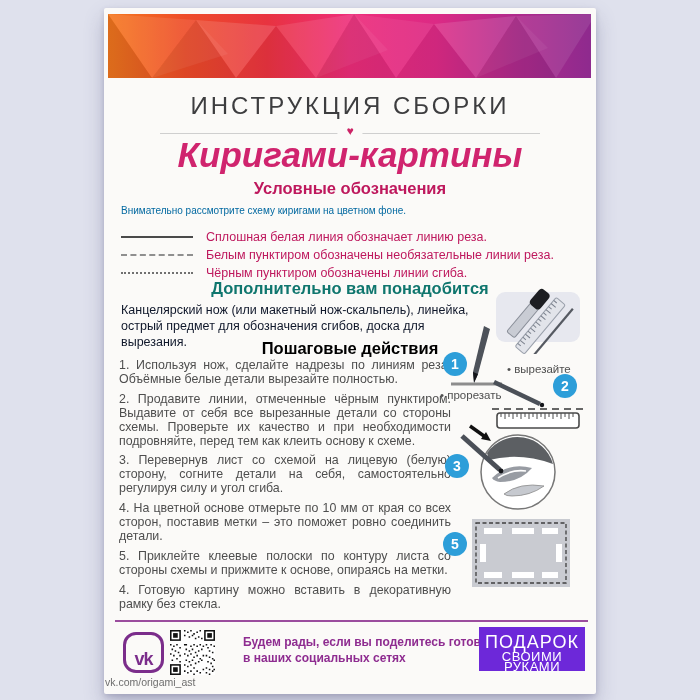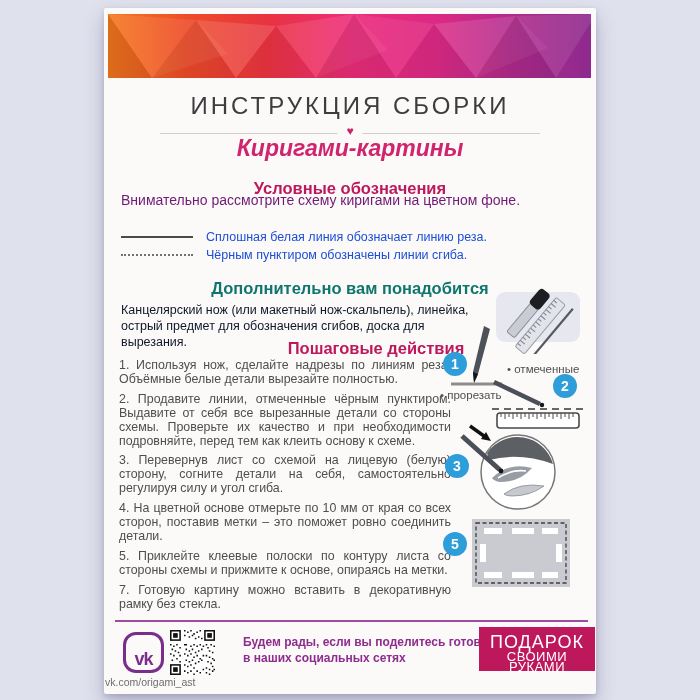--- a/index.html
+++ b/index.html
@@ -9,32 +9,32 @@
            background:#fbfaf8; border-radius:2px;
            box-shadow:0 10px 20px rgba(80,80,125,.32), 0 2px 5px rgba(80,80,125,.22); }
   .banner { position:absolute; left:4px; top:6px; width:483px; height:64px; }
   .banner svg { display:block; width:100%; height:100%; }
   .page-title { position:absolute; top:84px; left:0; width:100%; text-align:center;
                 font-size:24px; letter-spacing:3px; color:#3d3d3f; font-weight:400; }
   .divider { position:absolute; top:125px; left:56px; width:380px; border-top:1px solid #cfcfcf; }
   .divider .heart { position:absolute; left:50%; top:-9px; transform:translateX(-50%);
                     background:#fbfaf8; padding:0 9px; color:#cc2366; font-size:12px; line-height:1; }
   .page-subtitle { position:absolute; top:127px; left:0; width:100%; text-align:center;
-                   font-size:23px; font-weight:bold; font-style:italic; color:#d0246e; }
+                   font-size:35px; font-weight:bold; font-style:italic; color:#d0246e; }
   .h-sec { position:absolute; left:0; width:100%; text-align:center; font-size:16.5px; font-weight:bold; }
   .h-red { top:171px; color:#be185d; }
   .h-purple { top:271px; color:#0f766e; }
-  .h-blue { top:331px; color:#be185d;margin-left:26px; }
-  .intro { position:absolute; top:184px; left:17px; font-size:14px; color:#701a75; }
+  .h-blue { top:331px; color:#000000; }
+  .intro { position:absolute; top:197px; left:17px; font-size:10px; color:#0369a1; }
   .legend { position:absolute; top:220px; left:17px; }
   .legend-row { display:flex; align-items:center; height:18px; }
   .sample { width:72px; margin-right:13px; border-top-style:solid; border-top-color:#4a4a4a; border-top-width:2px; }
   .sample.dashed { border-top-style:dashed; border-top-color:#8f8f8f; }
   .sample.dotted { border-top-style:dotted; border-top-color:#707070; }
-  .legend-row span.lbl { font-size:12.5px; color:#1d4ed8; }
+  .legend-row span.lbl { font-size:12.5px; color:#be185d; }
   .tools-text { position:absolute; top:294px; left:17px; width:356px; font-size:12.5px;
                 line-height:16px; color:#0f172a; }
   .tools-fig { position:absolute; top:266px; left:382px; width:106px; height:80px; }
   .steps { position:absolute; top:351px; left:15px; width:332px; }
   .steps p { font-size:12.4px; line-height:13.9px; color:#4e4e4e; text-align:justify; margin-bottom:6px; }
   .badge { position:absolute; width:24px; height:24px; border-radius:50%; background:#2d9ed9;
            color:#fff; font-size:14px; font-weight:bold; text-align:center; line-height:24px; }
   .b1 { left:339px; top:344px; } .b2 { left:449px; top:366px; }
   .b3 { left:341px; top:446px; } .b5 { left:339px; top:524px; }
   .fig { position:absolute; }
@@ -45,21 +45,21 @@
   .fig-label { position:absolute; font-size:11.5px; color:#4f4f4f; }
   .lab-cut { left:336px; top:381px; } .lab-press { left:403px; top:355px; }
   .footer-line { position:absolute; top:612px; left:11px; width:473px; height:2px; background:#9b4d9e; }
   .vk-box { position:absolute; left:19px; top:624px; width:41px; height:41px; border:3.5px solid #7b2d8b;
             border-radius:13px; display:flex; align-items:flex-end; justify-content:center; }
   .vk-box span { color:#7b2d8b; font-weight:bold; font-size:18px; letter-spacing:-1px; }
   .qr { position:absolute; left:66px; top:622px; width:45px; height:45px; }
   .vk-url { position:absolute; left:1px; top:668px; font-size:10.5px; color:#6e6e6e; }
   .social { position:absolute; left:139px; top:627px; font-size:12px; font-weight:bold;
             color:#8e2c90; line-height:15.5px; }
-  .gift { position:absolute; left:375px; top:619px; width:116px; height:44px; background:#be185d;
+  .gift { position:absolute; left:375px; top:619px; width:106px; height:44px; background:#6d28d9;
           color:#fff; text-align:center; padding-top:6px; }
   .gift .t1 { font-size:18px; letter-spacing:1px; line-height:19px; }
   .gift .t2 { font-size:13px; letter-spacing:.5px; line-height:10px; }
 </style>
 </head>
 <body>
 
 <div class="stage">
   <div class="sheet">
 
@@ -107,20 +107,24 @@
 
     <div class="h-sec h-red">Условные обозначения</div>
     <div class="intro">Внимательно рассмотрите схему киригами на цветном фоне.</div>
 
     <div class="legend">
       <div class="legend-row">
         <span class="sample solid"></span>
         <span class="lbl">Сплошная белая линия обозначает линию реза.</span>
       </div>
       <div class="legend-row">
+        <span class="sample dashed"></span>
+        <span class="lbl">Белым пунктиром обозначены необязательные линии реза.</span>
+      </div>
+      <div class="legend-row">
         <span class="sample dotted"></span>
         <span class="lbl">Чёрным пунктиром обозначены линии сгиба.</span>
       </div>
     </div>
 
     <div class="h-sec h-purple">Дополнительно вам понадобится</div>
     <div class="tools-text">Канцелярский нож (или макетный нож-скальпель), линейка, острый предмет для обозначения сгибов, доска для вырезания.</div>
 
     <div class="tools-fig">
       <svg viewBox="0 0 106 80">
@@ -137,34 +141,34 @@
     </div>
 
     <div class="h-sec h-blue">Пошаговые действия</div>
 
     <div class="steps">
       <p>1. Используя нож, сделайте надрезы по линиям реза. Объёмные белые детали вырезайте полностью.</p>
       <p>2. Продавите линии, отмеченные чёрным пунктиром. Выдавите от себя все вырезанные детали со стороны схемы. Проверьте их качество и при необходимости подровняйте, перед тем как клеить основу к схеме.</p>
       <p>3. Перевернув лист со схемой на лицевую (белую) сторону, согните детали на себя, самостоятельно регулируя силу и угол сгиба.</p>
       <p>4. На цветной основе отмерьте по 10 мм от края со всех сторон, поставив метки – это поможет ровно соединить детали.</p>
       <p>5. Приклейте клеевые полоски по контуру листа со стороны схемы и прижмите к основе, опираясь на метки.</p>
-      <p>7. Готовую картину можно вставить в декоративную рамку без стекла.</p>
+      <p>4. Готовую картину можно вставить в декоративную рамку без стекла.</p>
     </div>
 
     <div class="fig f1">
       <svg viewBox="0 0 58 64">
         <polygon points="36,2 42,5 30,50 26,59 25,48" fill="#4d525a"></polygon>
         <polygon points="26,59 25,48 30,50" fill="#14151a"></polygon>
         <line x1="3" y1="60" x2="54" y2="60" stroke="#8d8d8d" stroke-width="3"></line>
       </svg>
     </div>
     <div class="badge b1">1</div>
     <div class="fig-label lab-cut">• прорезать</div>
 
-    <div class="fig-label lab-press">• отмеченные</div>
+    <div class="fig-label lab-press">• вырезайте</div>
     <div class="badge b2">2</div>
     <div class="fig f2">
       <svg viewBox="0 0 100 54">
         <line x1="4" y1="6" x2="50" y2="28" stroke="#4b5058" stroke-width="4.5"></line>
         <circle cx="52" cy="29" r="2.2" fill="#14151a"></circle>
         <line x1="2" y1="33" x2="97" y2="33" stroke="#666" stroke-width="2" stroke-dasharray="7 5"></line>
         <rect x="7" y="37" width="82" height="15" rx="3" fill="#fff" stroke="#4a4a4a" stroke-width="1.6"></rect>
         <path d="M11 37v4 M15 37v6 M19 37v4 M23 37v6 M27 37v4 M31 37v6 M35 37v4 M39 37v6 M43 37v4 M47 37v6 M51 37v4 M55 37v6 M59 37v4 M63 37v6 M67 37v4 M71 37v6 M75 37v4 M79 37v6 M83 37v4" stroke="#4a4a4a" stroke-width="1" fill="none"></path>
       </svg>
     </div>

